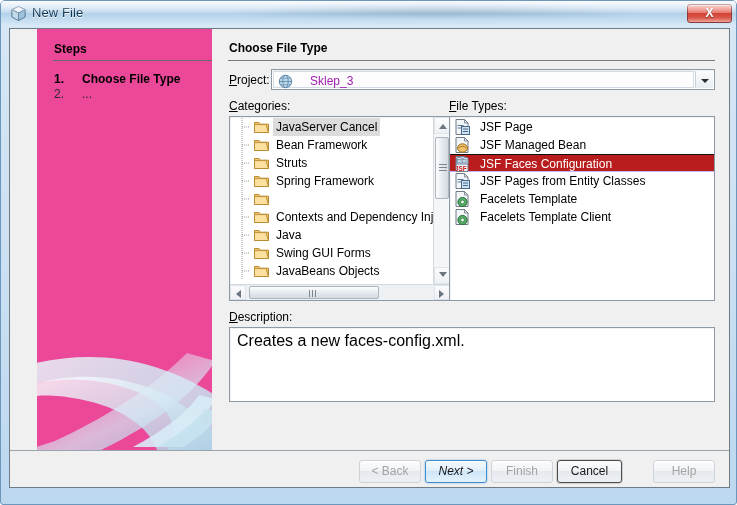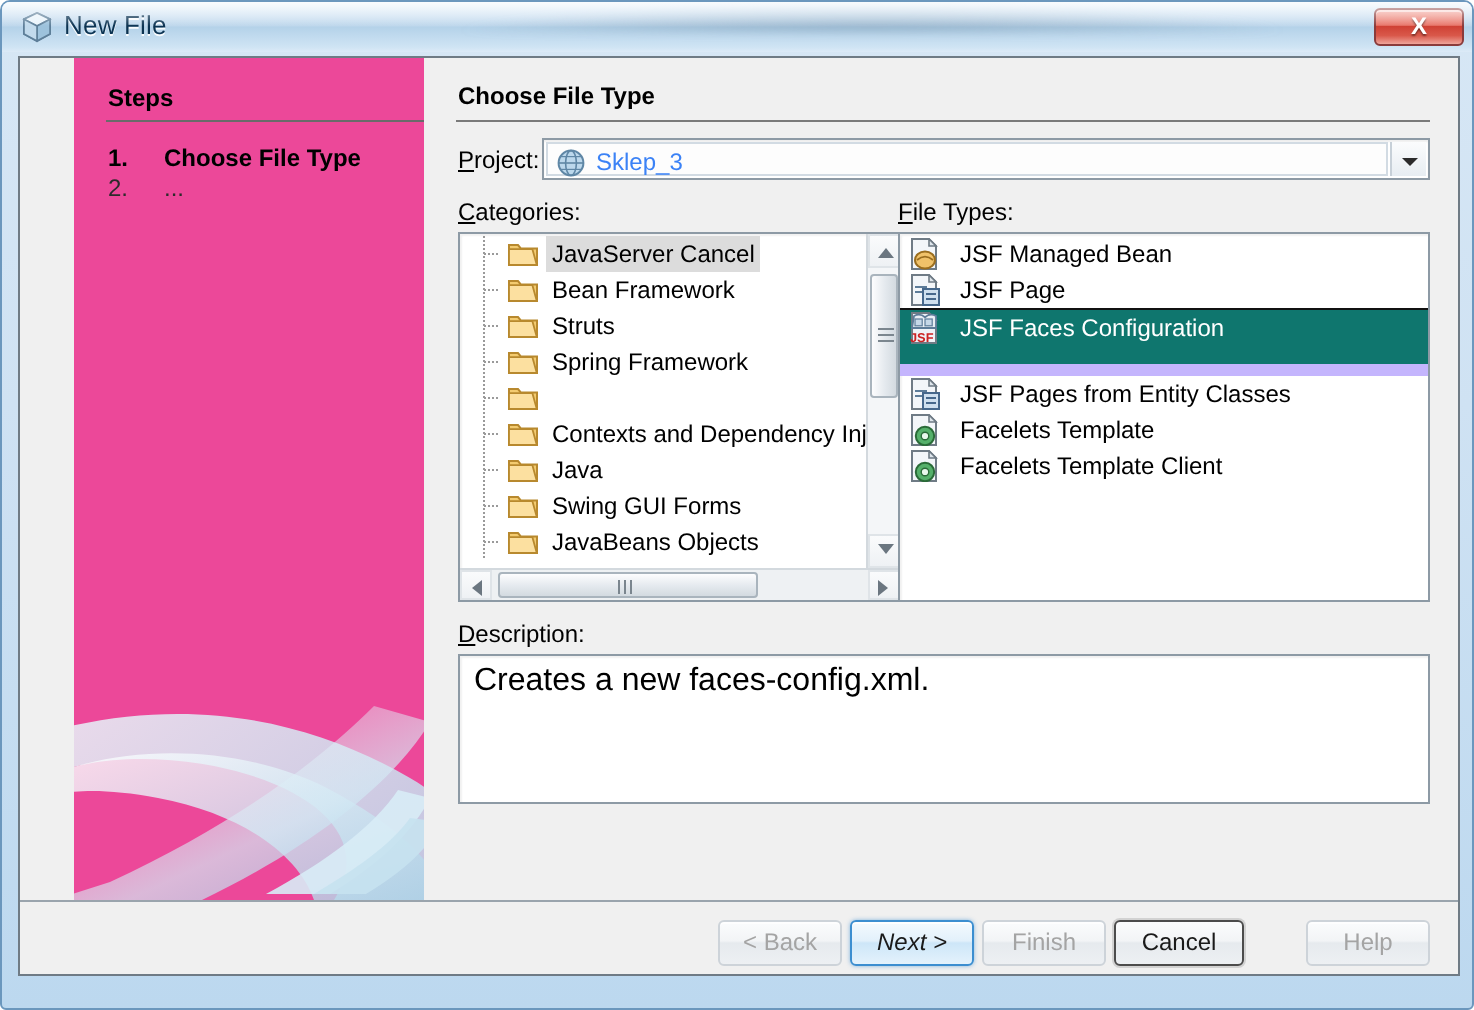--- a/index.html
+++ b/index.html
@@ -108,21 +108,21 @@
     position:absolute; left:59px; top:40px; right:14px; height:21px;
     background:#ffffff; border:1px solid #8d9aa5;
     box-shadow: inset 0 1px 1px rgba(0,0,0,.07);
   }
   .combo-inner{
     position:absolute; left:1px; top:1px; right:20px; bottom:1px;
     border:1px solid #d2dbe3; background:#fdfdfd;
   }
   .combo-icon{ position:absolute; left:4px; top:2px; width:15px; height:15px; }
   .combo-text{
-    position:absolute; left:24px; top:2px; font-size:12px; color:#3b82f6;
+    position:absolute; left:36px; top:2px; font-size:12px; color:#a21caf;
     white-space:nowrap;
   }
   .combo-arrow{
     position:absolute; right:1px; top:1px; width:18px; bottom:1px;
     background: linear-gradient(180deg,#fbfcfd,#e7edf2);
     border-left:1px solid #c7d0d8; cursor:pointer;
   }
   .combo-arrow::after{
     content:""; position:absolute; left:5px; top:8px;
     border-left:4px solid transparent; border-right:4px solid transparent;
@@ -153,22 +153,22 @@
     position:absolute; left:11px; top:0; width:10px; height:18px;
   }
   .cat-folder{ position:absolute; left:24px; top:2px; width:15px; height:14px; }
 
   .sel-gray .txt{ background:#dcdcdc; padding:0 3px; margin-left:-3px; }
 
   
   #filetypes-list .li .txt{ left:30px; }
   .ft-icon{ position:absolute; left:4px; top:1px; width:17px; height:16px; }
   .ft-selected{
-    background:#0f766e; border-top:1px solid #111; border-bottom:6px solid #c4b5fd;
-    height:34px;
+    background:#b91c1c; border-top:1px solid #111; border-bottom:1px solid #c4b5fd;
+    height:18px;
   }
   .ft-selected .txt{ color:#ffffff; }
 
   
   .vscroll{
     position:absolute; right:0; top:0; bottom:16px; width:17px;
     background:#f4f6f8; border-left:1px solid #d3d9de;
   }
   .vscroll .arrow{
     position:absolute; left:0; width:17px; height:17px;
@@ -478,58 +478,58 @@
           <div class="harrow right"></div>
         </div>
       </div>
 
       <div class="listbox" id="filetypes-list">
         <div class="list-items" id="ft-items">
             <div class="li">
               <span class="ft-icon"><svg width="17" height="16" viewBox="0 0 16 16">
                   <path d="M1.5,0.5 L10,0.5 L13.5,4 L13.5,15.5 L1.5,15.5 Z" fill="#f3f6f9" stroke="#6f7b85" stroke-width="1"></path>
                   <path d="M10,0.5 L10,4 L13.5,4 Z" fill="#dfe6ec" stroke="#6f7b85" stroke-width="0.8"></path>
+                  <rect x="3" y="6" width="6" height="1" fill="#5d7c99"></rect>
+                  <rect x="3" y="8.5" width="6" height="1" fill="#5d7c99"></rect>
+                  <rect x="7" y="7.5" width="8" height="8" fill="#cfe0ef" stroke="#46688c" stroke-width="1"></rect>
+                  <rect x="8.5" y="9.5" width="5" height="1" fill="#46688c"></rect>
+                  <rect x="8.5" y="12" width="5" height="1" fill="#46688c"></rect>
+                </svg></span>
+              <span class="txt">JSF Page</span>
+            </div>
+            <div class="li">
+              <span class="ft-icon"><svg width="17" height="16" viewBox="0 0 16 16">
+                  <path d="M1.5,0.5 L10,0.5 L13.5,4 L13.5,15.5 L1.5,15.5 Z" fill="#f3f6f9" stroke="#6f7b85" stroke-width="1"></path>
+                  <path d="M10,0.5 L10,4 L13.5,4 Z" fill="#dfe6ec" stroke="#6f7b85" stroke-width="0.8"></path>
                   <ellipse cx="8" cy="11" rx="5" ry="4.2" fill="#f0c26a" stroke="#9a6d1e" stroke-width="1"></ellipse>
                   <path d="M4,11 q4,-3.4 8,0" fill="none" stroke="#9a6d1e" stroke-width="0.9"></path>
                 </svg></span>
               <span class="txt">JSF Managed Bean</span>
+            </div>
+            <div class="li ft-selected">
+              <span class="ft-icon"><svg width="17" height="16" viewBox="0 0 16 16">
+                  <path d="M1.5,0.5 L10,0.5 L13.5,4 L13.5,15.5 L1.5,15.5 Z" fill="#eef3f8" stroke="#6f7b85" stroke-width="1"></path>
+                  <path d="M10,0.5 L10,4 L13.5,4 Z" fill="#dfe6ec" stroke="#6f7b85" stroke-width="0.8"></path>
+                  <path d="M2.5,2 q3,-1.6 5.5,0.6 q2.5,-2.2 5.5,-0.6 L13.5,8 L1.5,8 Z" fill="#e8eef4" stroke="#5d7c99" stroke-width="0.9"></path>
+                  <rect x="3" y="3.5" width="3.6" height="3.4" fill="#c6d8e8" stroke="#5d7c99" stroke-width="0.6"></rect>
+                  <rect x="8" y="3.5" width="3.6" height="3.4" fill="#c6d8e8" stroke="#5d7c99" stroke-width="0.6"></rect>
+                  <text x="0.5" y="15" font-family="Liberation Sans, sans-serif" font-size="6.4" font-weight="bold" fill="#cc2222">JSF</text>
+                </svg></span>
+              <span class="txt">JSF Faces Configuration</span>
             </div>
             <div class="li">
               <span class="ft-icon"><svg width="17" height="16" viewBox="0 0 16 16">
                   <path d="M1.5,0.5 L10,0.5 L13.5,4 L13.5,15.5 L1.5,15.5 Z" fill="#f3f6f9" stroke="#6f7b85" stroke-width="1"></path>
                   <path d="M10,0.5 L10,4 L13.5,4 Z" fill="#dfe6ec" stroke="#6f7b85" stroke-width="0.8"></path>
                   <rect x="3" y="6" width="6" height="1" fill="#5d7c99"></rect>
                   <rect x="3" y="8.5" width="6" height="1" fill="#5d7c99"></rect>
                   <rect x="7" y="7.5" width="8" height="8" fill="#cfe0ef" stroke="#46688c" stroke-width="1"></rect>
                   <rect x="8.5" y="9.5" width="5" height="1" fill="#46688c"></rect>
                   <rect x="8.5" y="12" width="5" height="1" fill="#46688c"></rect>
                 </svg></span>
-              <span class="txt">JSF Page</span>
-            </div>
-            <div class="li ft-selected">
-              <span class="ft-icon"><svg width="17" height="16" viewBox="0 0 16 16">
-                  <path d="M1.5,0.5 L10,0.5 L13.5,4 L13.5,15.5 L1.5,15.5 Z" fill="#eef3f8" stroke="#6f7b85" stroke-width="1"></path>
-                  <path d="M10,0.5 L10,4 L13.5,4 Z" fill="#dfe6ec" stroke="#6f7b85" stroke-width="0.8"></path>
-                  <path d="M2.5,2 q3,-1.6 5.5,0.6 q2.5,-2.2 5.5,-0.6 L13.5,8 L1.5,8 Z" fill="#e8eef4" stroke="#5d7c99" stroke-width="0.9"></path>
-                  <rect x="3" y="3.5" width="3.6" height="3.4" fill="#c6d8e8" stroke="#5d7c99" stroke-width="0.6"></rect>
-                  <rect x="8" y="3.5" width="3.6" height="3.4" fill="#c6d8e8" stroke="#5d7c99" stroke-width="0.6"></rect>
-                  <text x="0.5" y="15" font-family="Liberation Sans, sans-serif" font-size="6.4" font-weight="bold" fill="#cc2222">JSF</text>
-                </svg></span>
-              <span class="txt">JSF Faces Configuration</span>
-            </div>
-            <div class="li">
-              <span class="ft-icon"><svg width="17" height="16" viewBox="0 0 16 16">
-                  <path d="M1.5,0.5 L10,0.5 L13.5,4 L13.5,15.5 L1.5,15.5 Z" fill="#f3f6f9" stroke="#6f7b85" stroke-width="1"></path>
-                  <path d="M10,0.5 L10,4 L13.5,4 Z" fill="#dfe6ec" stroke="#6f7b85" stroke-width="0.8"></path>
-                  <rect x="3" y="6" width="6" height="1" fill="#5d7c99"></rect>
-                  <rect x="3" y="8.5" width="6" height="1" fill="#5d7c99"></rect>
-                  <rect x="7" y="7.5" width="8" height="8" fill="#cfe0ef" stroke="#46688c" stroke-width="1"></rect>
-                  <rect x="8.5" y="9.5" width="5" height="1" fill="#46688c"></rect>
-                  <rect x="8.5" y="12" width="5" height="1" fill="#46688c"></rect>
-                </svg></span>
               <span class="txt">JSF Pages from Entity Classes</span>
             </div>
             <div class="li">
               <span class="ft-icon"><svg width="17" height="16" viewBox="0 0 16 16">
                   <path d="M1.5,0.5 L10,0.5 L13.5,4 L13.5,15.5 L1.5,15.5 Z" fill="#f3f6f9" stroke="#6f7b85" stroke-width="1"></path>
                   <path d="M10,0.5 L10,4 L13.5,4 Z" fill="#dfe6ec" stroke="#6f7b85" stroke-width="0.8"></path>
                   <circle cx="8" cy="11" r="4.6" fill="#55b06a" stroke="#2a6b38" stroke-width="1"></circle>
                   <circle cx="8" cy="11" r="1.9" fill="#e9f8ec" stroke="#2a6b38" stroke-width="0.7"></circle>
                 </svg></span>
               <span class="txt">Facelets Template</span>

